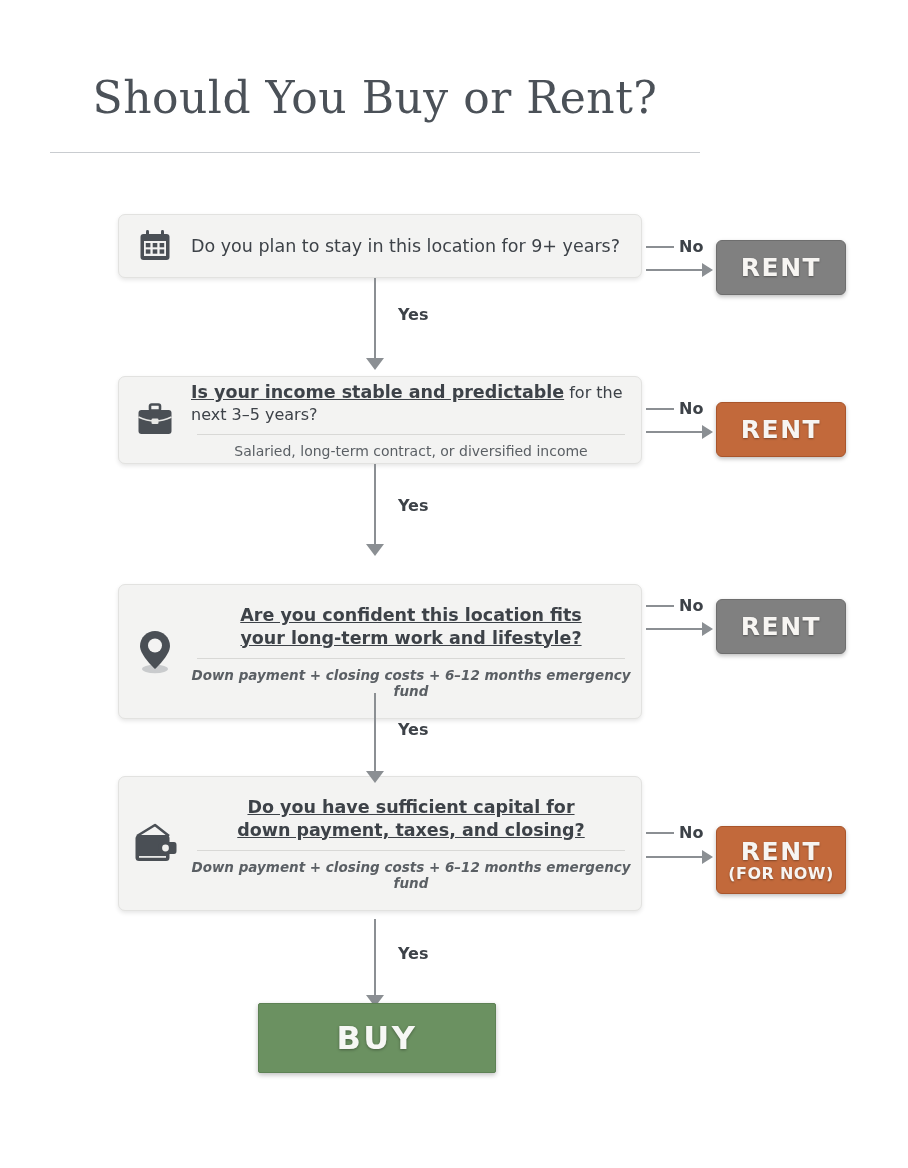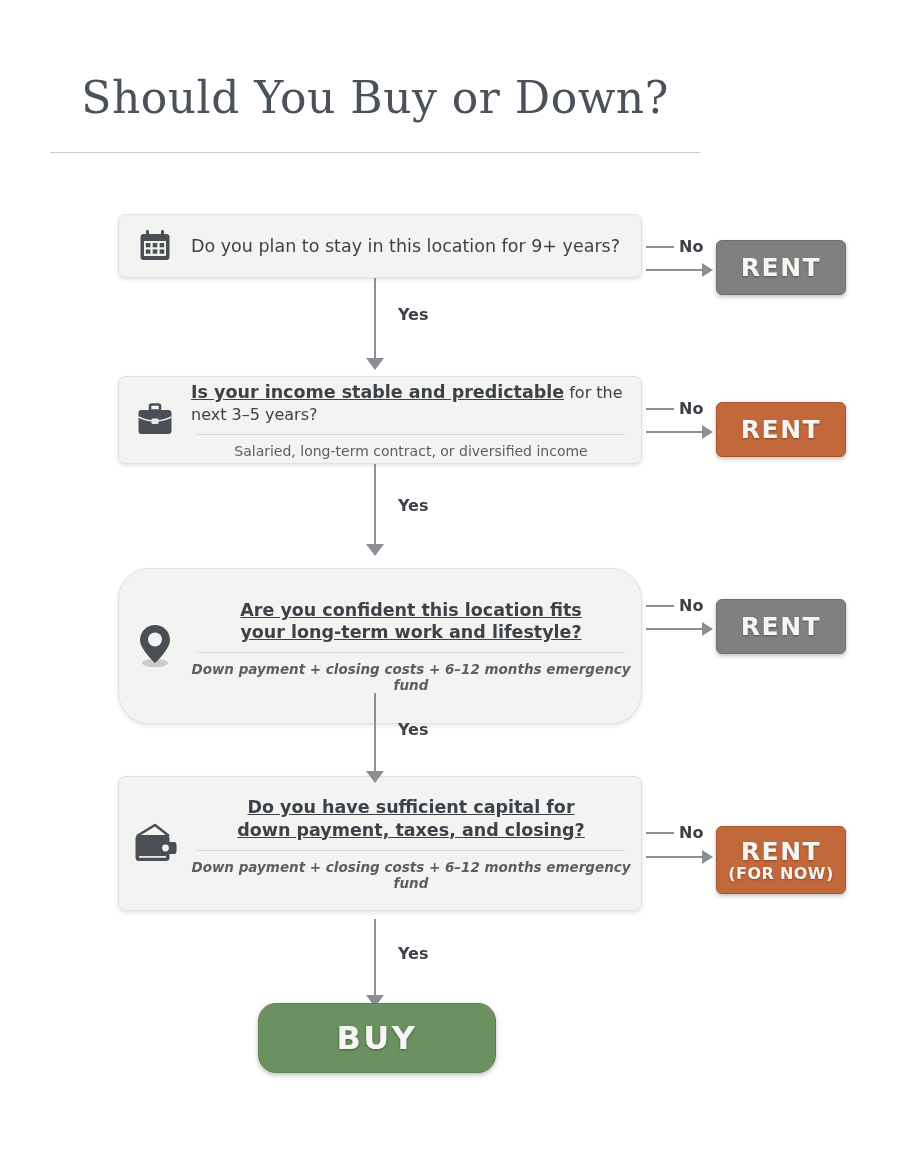--- a/index.html
+++ b/index.html
@@ -79,21 +79,21 @@
   }
   .subtitle {
     color: #5a5f64;
     font-size: 14px;
     text-align: center;
   }
   .subtitle.italic { font-style: italic; font-weight: bold; font-size: 13.5px; }
 
   #box1 { top: 214px; height: 64px; }
   #box2 { top: 376px; height: 88px; }
-  #box3 { top: 568px; height: 156px; border-radius: 31px; }
+  #box3 { top: 584px; height: 135px; }
   #box4 { top: 776px; height: 135px; }
 
   
   .obox {
     position: absolute;
     width: 130px;
     border-radius: 6px;
     box-sizing: border-box;
     display: flex;
     flex-direction: column;
@@ -124,21 +124,21 @@
   #out4 { left: 716px; top: 826px; height: 68px; }
 
   .buy-box {
     position: absolute;
     left: 258px;
     top: 1003px;
     width: 236px;
     height: 68px;
     background: #6b9161;
     border: 1px solid #5d8154;
-    border-radius: 18px;
+    border-radius: 2px;
     box-shadow: 0 2px 5px rgba(0,0,0,0.25);
     display: flex;
     align-items: center;
     justify-content: center;
     color: #f6f7f4;
     font-size: 32px;
     font-weight: bold;
     letter-spacing: 2.5px;
     text-shadow: 0 1px 3px rgba(0,0,0,0.35);
   }
@@ -191,21 +191,21 @@
     font-weight: bold;
   }
 
   
   .ico { display: block; }
 </style>
 </head>
 <body>
 
 <div class="title-wrap">
-  <div class="title">Should You Buy or Down?</div>
+  <div class="title">Should You Buy or Rent?</div>
 </div>
 <div class="title-rule"></div>
 
 <div class="dbox" id="box1">
   <div class="dbox-icon">
     <svg class="ico" width="34" height="34" viewBox="0 0 34 34">
       <rect x="8" y="1" width="3" height="7" rx="1.4" fill="#4a4f55"></rect>
       <rect x="23" y="1" width="3" height="7" rx="1.4" fill="#4a4f55"></rect>
       <rect x="2.5" y="5" width="29" height="26" rx="3" fill="#4a4f55"></rect>
       <rect x="6" y="12" width="22" height="15" fill="#f3f3f2"></rect>

